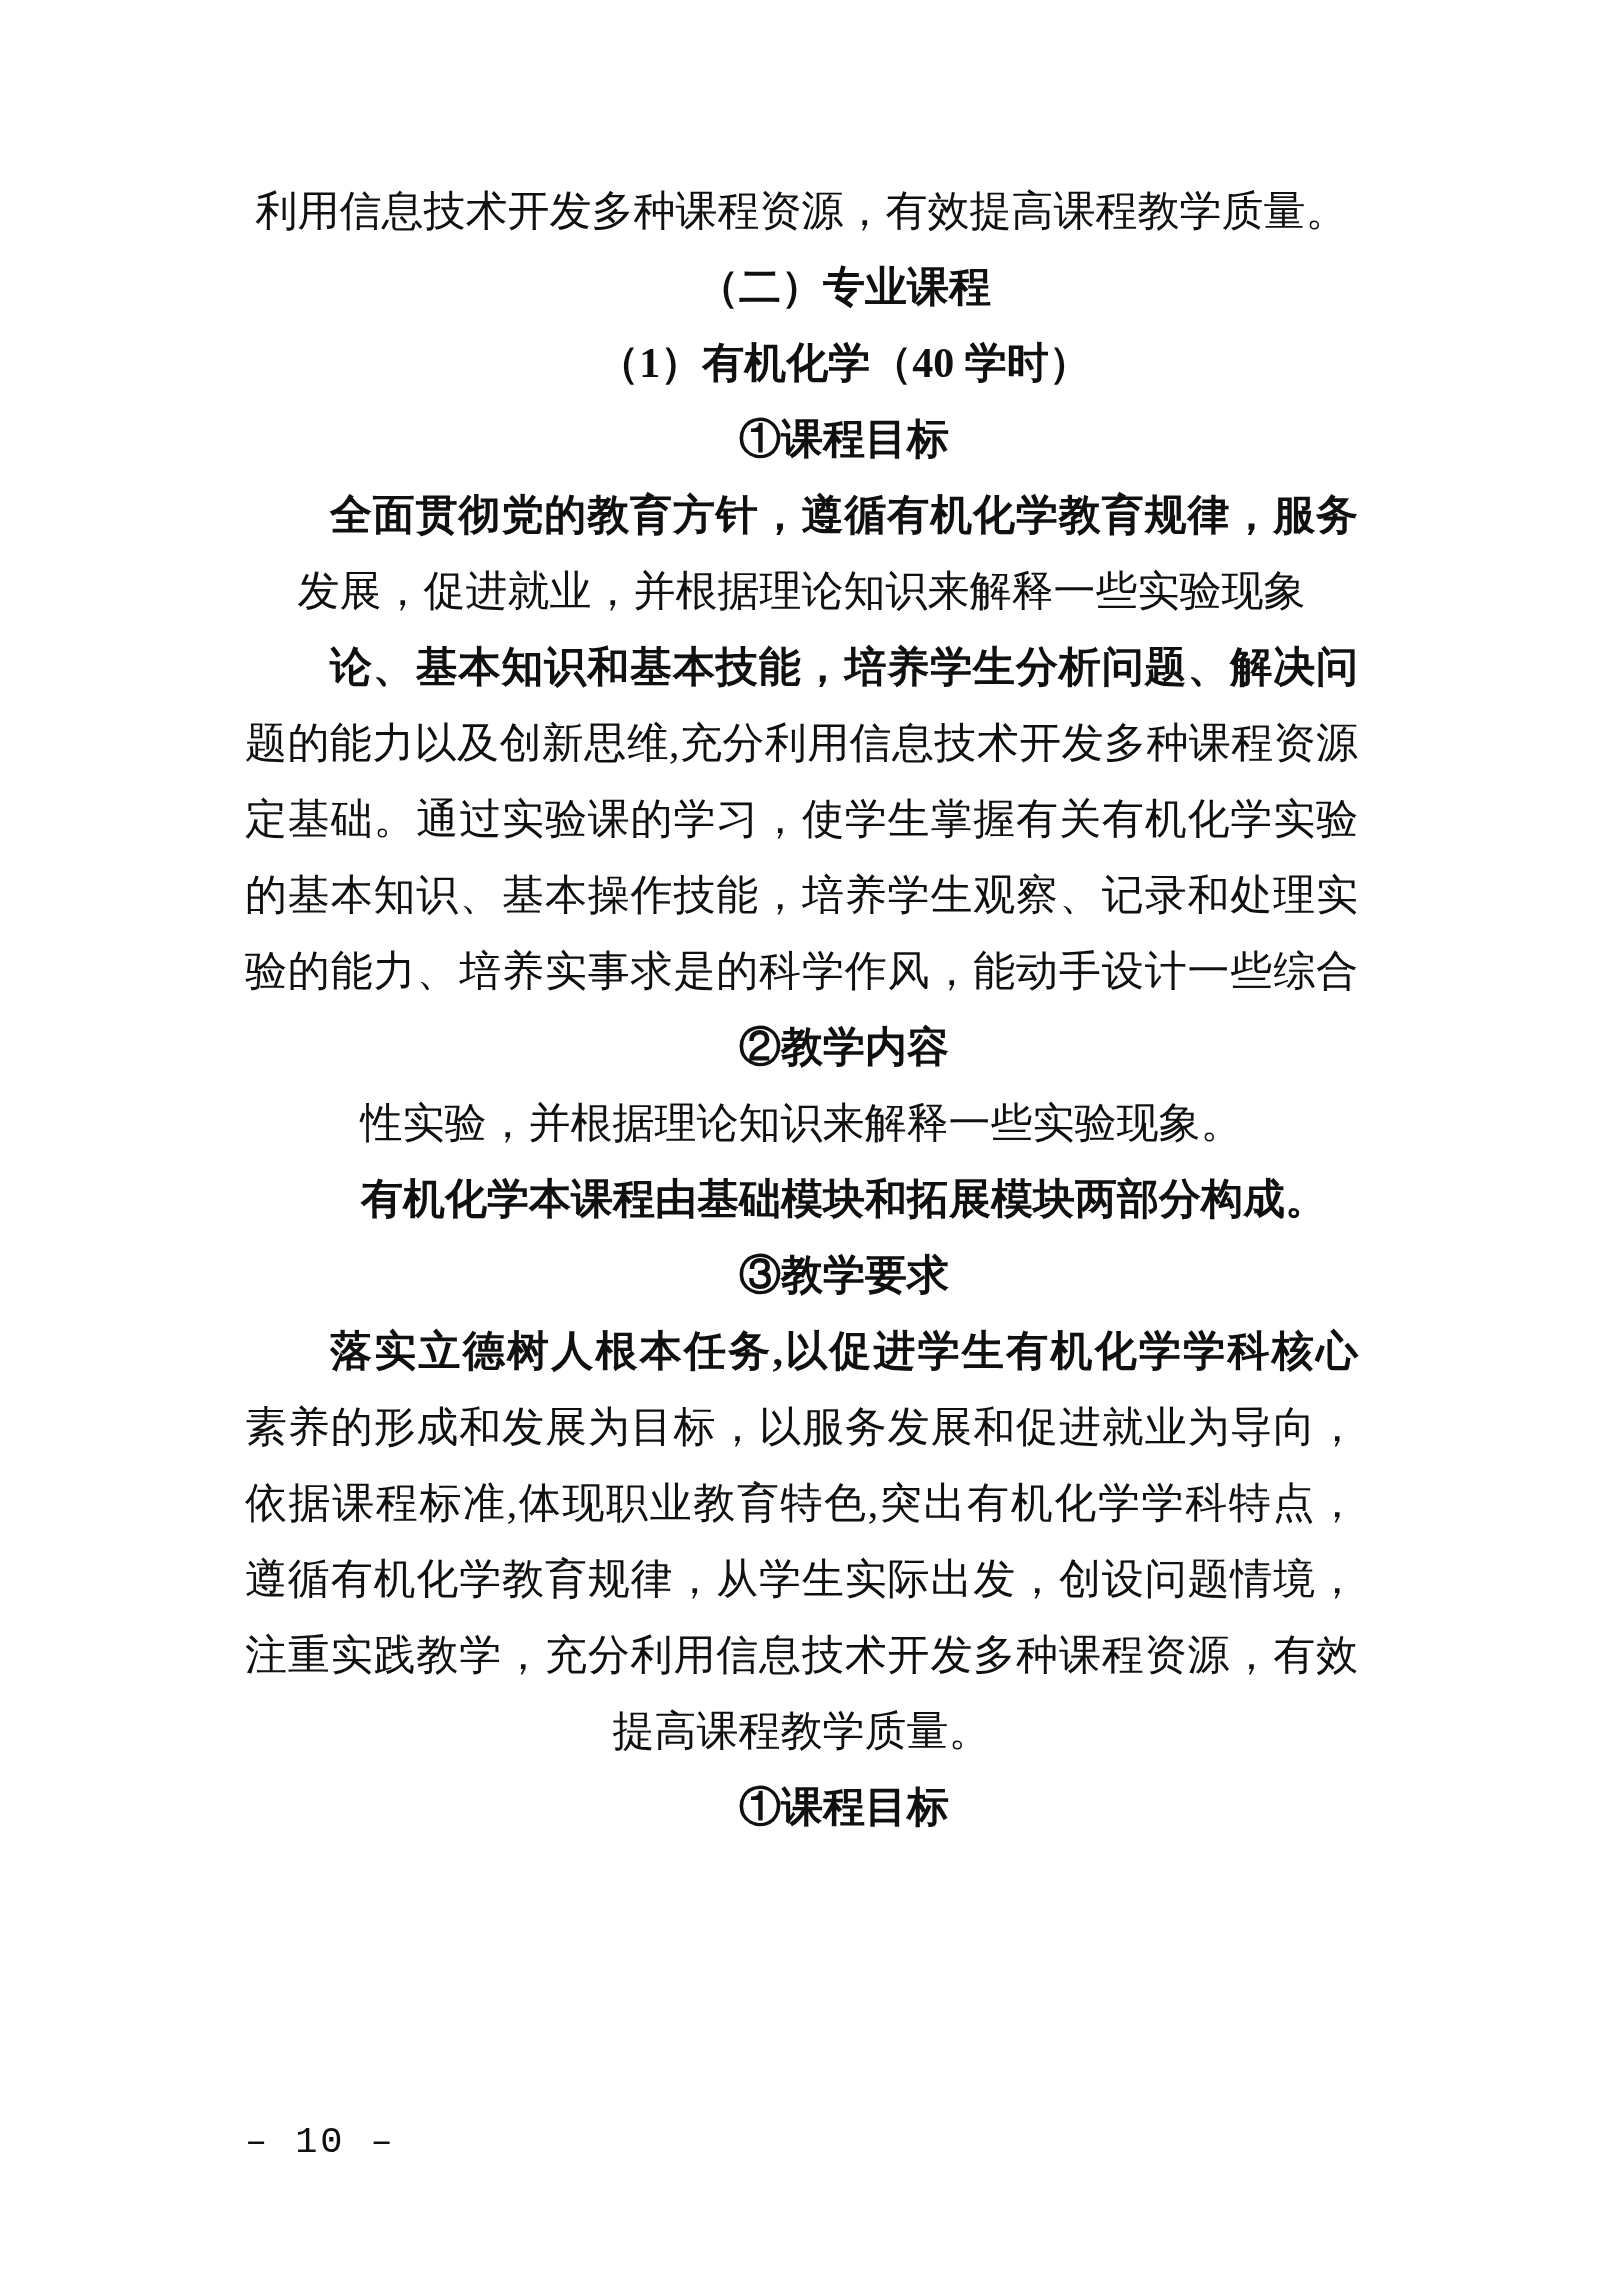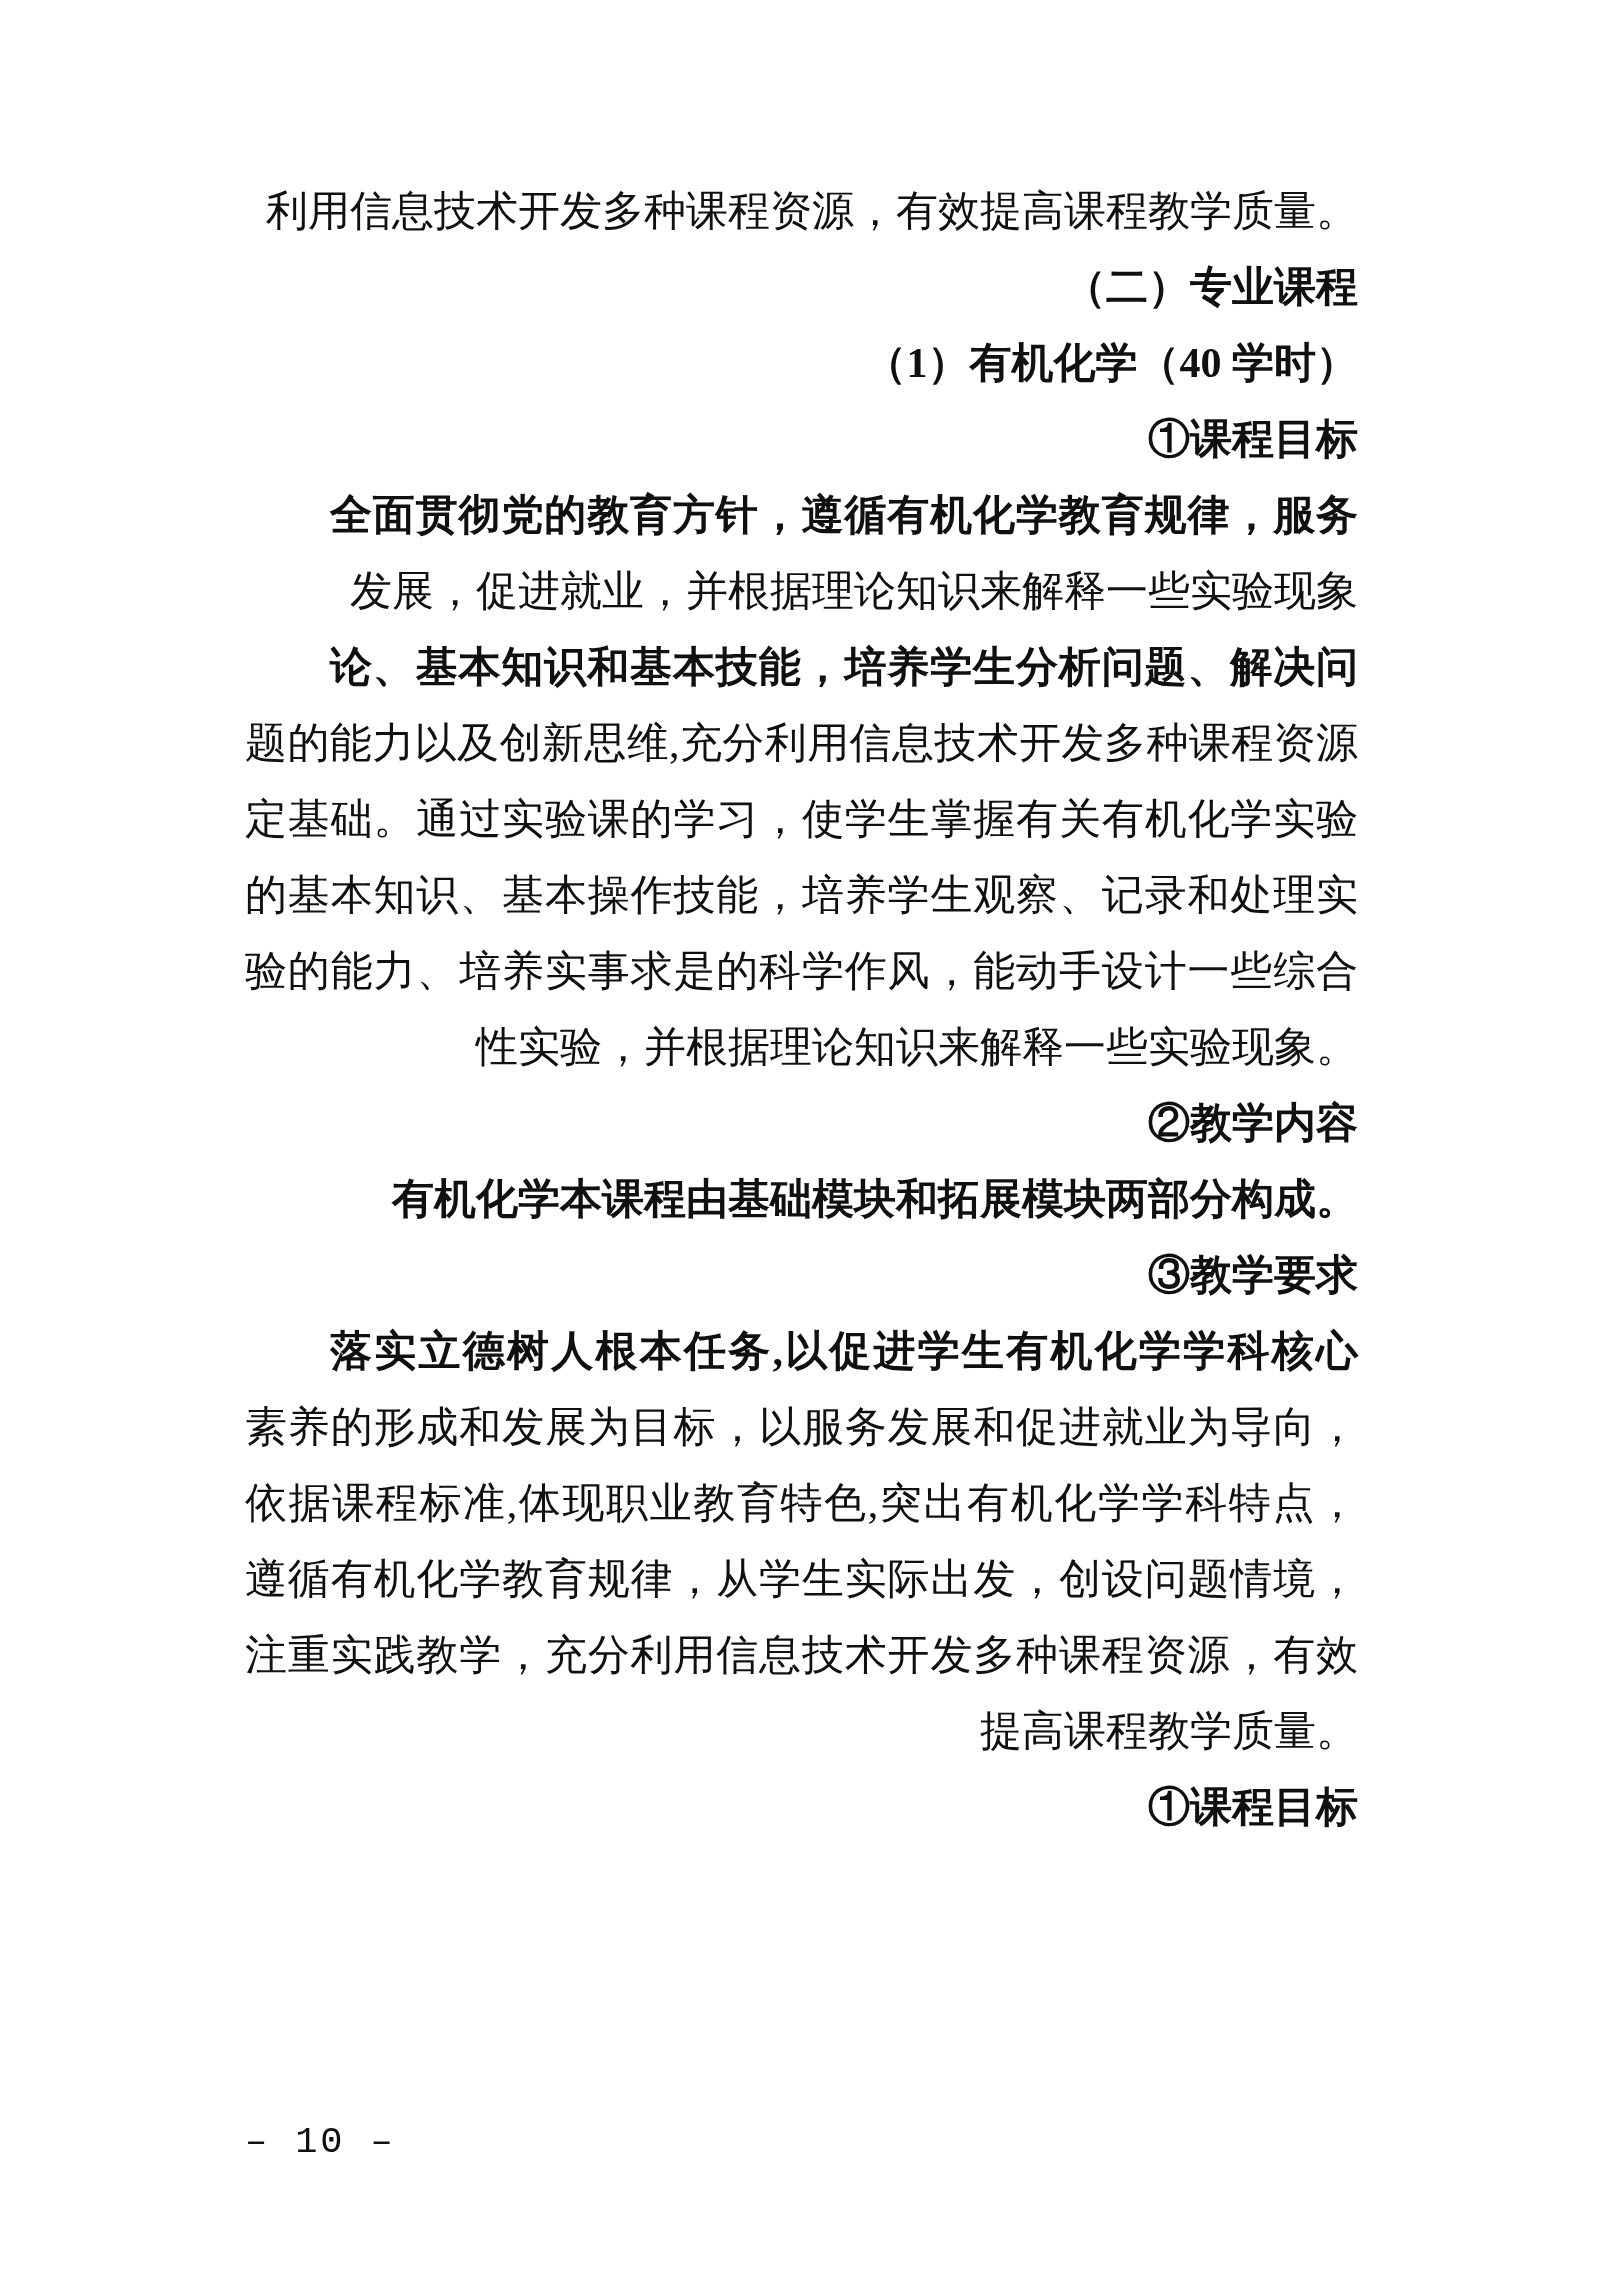--- a/index.html
+++ b/index.html
@@ -20,21 +20,21 @@
     left: 245px;
     top: 173px;
     width: 1113px;
   }
   .line {
     height: 76px;
     line-height: 76px;
     font-family: "Liberation Serif", "DejaVu Serif", serif;
     font-size: 42px;
     color: #101010;
-    text-align: right;
+    text-align: center;
   }
   .ind { text-indent: 85px; font-weight: bold; }
   .h   { font-weight: bold; }
   .j   { text-align: justify; text-align-last: justify; }
   .page-num {
     position: absolute;
     left: 245px;
     top: 2117px;
     height: 51px;
     line-height: 51px;
@@ -53,22 +53,22 @@
     <div class="line ind h">（二）专业课程</div>
     <div class="line ind h">（1）有机化学（40 学时）</div>
     <div class="line ind">①课程目标</div>
     <div class="line ind j">全面贯彻党的教育方针，遵循有机化学教育规律，服务</div>
     <div class="line">发展，促进就业，并根据理论知识来解释一些实验现象</div>
     <div class="line ind j">论、基本知识和基本技能，培养学生分析问题、解决问</div>
     <div class="line j">题的能力以及创新思维,充分利用信息技术开发多种课程资源</div>
     <div class="line j">定基础。通过实验课的学习，使学生掌握有关有机化学实验</div>
     <div class="line j">的基本知识、基本操作技能，培养学生观察、记录和处理实</div>
     <div class="line j">验的能力、培养实事求是的科学作风，能动手设计一些综合</div>
+    <div class="line ind">②教学内容</div>
     <div class="line">性实验，并根据理论知识来解释一些实验现象。</div>
-    <div class="line ind">②教学内容</div>
     <div class="line ind">有机化学本课程由基础模块和拓展模块两部分构成。</div>
     <div class="line ind">③教学要求</div>
     <div class="line ind j">落实立德树人根本任务,以促进学生有机化学学科核心</div>
     <div class="line j">素养的形成和发展为目标，以服务发展和促进就业为导向，</div>
     <div class="line j">依据课程标准,体现职业教育特色,突出有机化学学科特点，</div>
     <div class="line j">遵循有机化学教育规律，从学生实际出发，创设问题情境，</div>
     <div class="line j">注重实践教学，充分利用信息技术开发多种课程资源，有效</div>
     <div class="line">提高课程教学质量。</div>
     <div class="line ind">①课程目标</div>
   </div>

